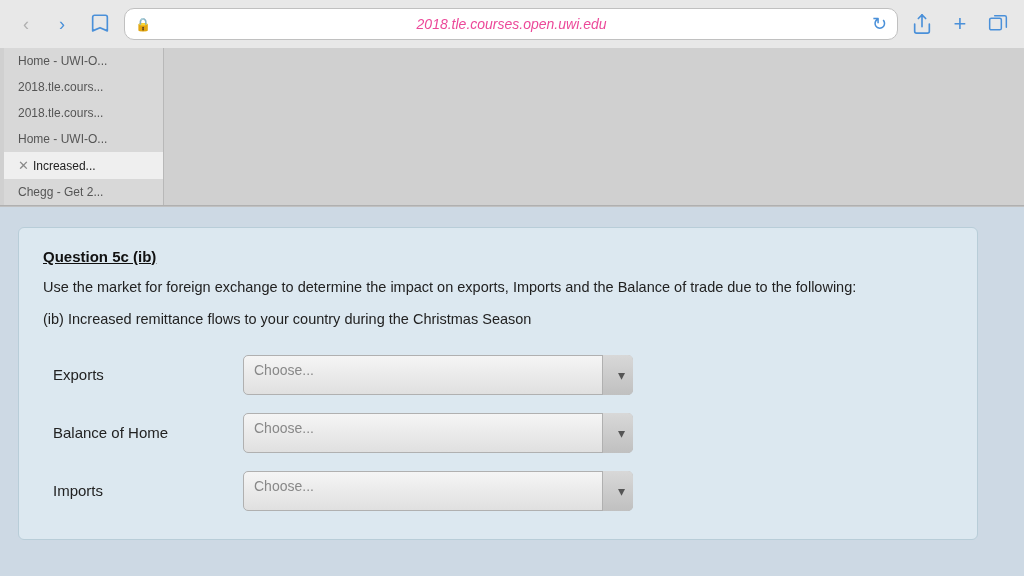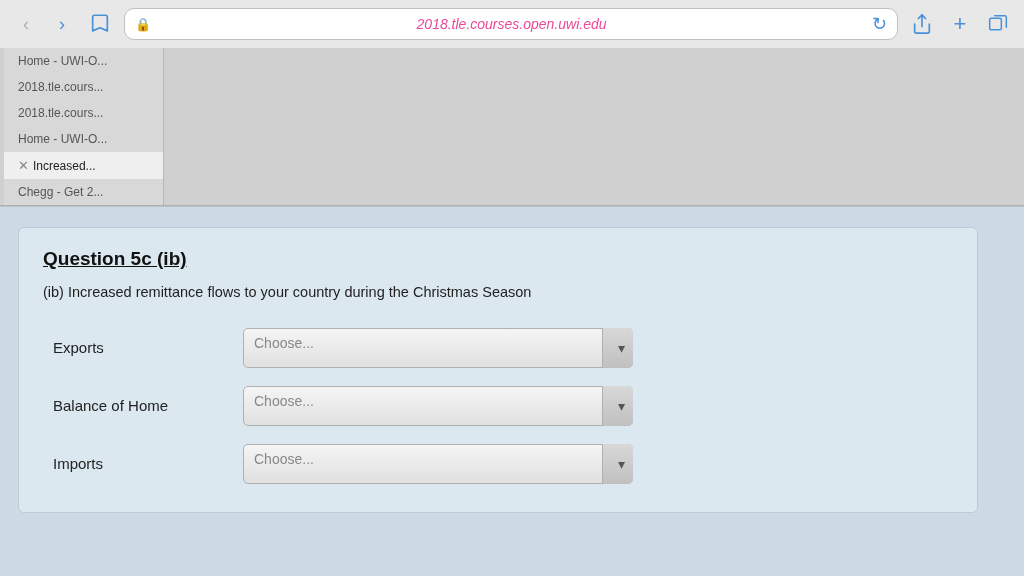--- a/index.html
+++ b/index.html
@@ -137,21 +137,21 @@
 
     .question-box {
       background: #dce8f0;
       border: 1px solid #b8cdd8;
       border-radius: 6px;
       padding: 20px 24px 28px 24px;
       max-width: 960px;
     }
 
     .question-title {
-      font-size: 19px;
+      font-size: 15px;
       font-weight: bold;
       text-decoration: underline;
       color: #111;
       margin-bottom: 12px;
     }
 
     .question-text {
       font-size: 14.5px;
       color: #222;
       line-height: 1.5;
@@ -294,20 +294,21 @@
     </div>
     <div class="tab">
       <span>Chegg - Get 2...</span>
     </div>
   </div>
 </div>
 
 <div class="page-content">
   <div class="question-box">
     <div class="question-title">Question 5c (ib)</div>
+    <div class="question-text">Use the market for foreign exchange to determine the impact on exports, Imports and the Balance of trade due to the following:</div>
     <div class="sub-question">(ib) Increased remittance flows to your country during the Christmas Season</div>
 
     <div class="form-rows">
 
       <div class="form-row">
         <span class="form-label">Exports</span>
         <div class="select-wrapper">
           <select class="form-select">
             <option value="">Choose...</option>
             <option value="increase">Increase</option>

